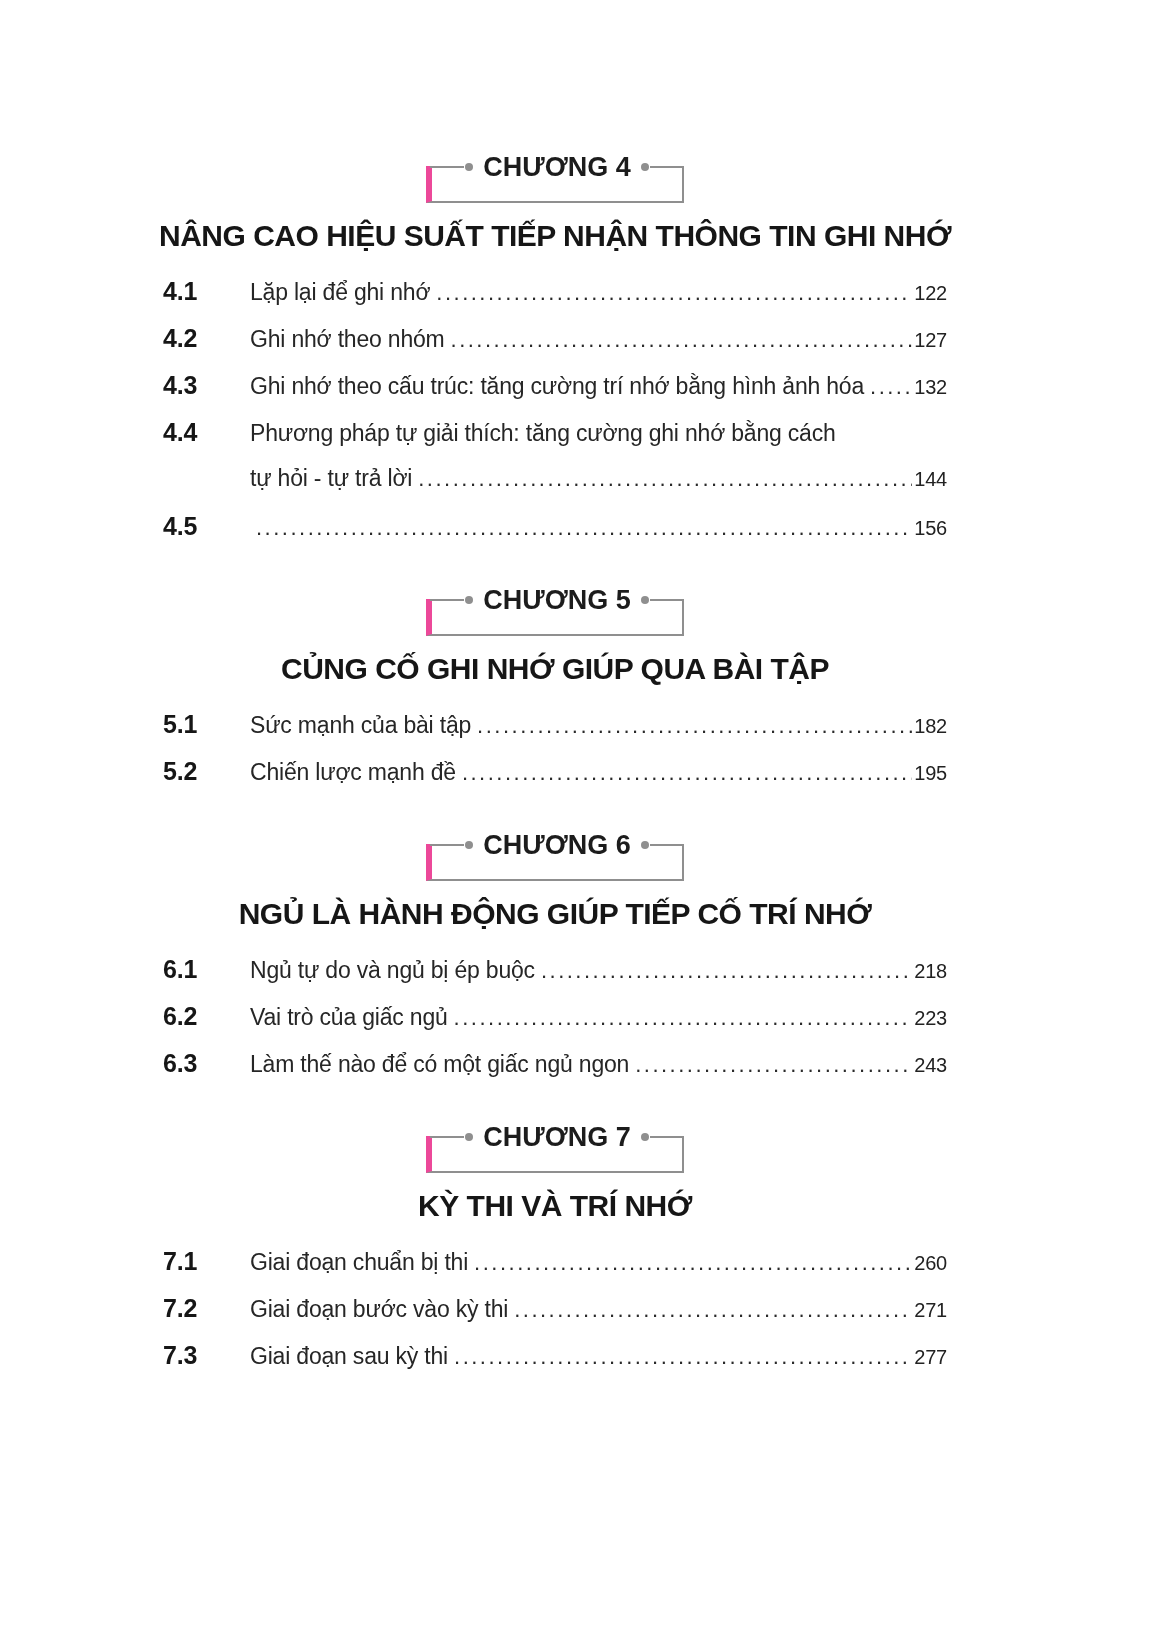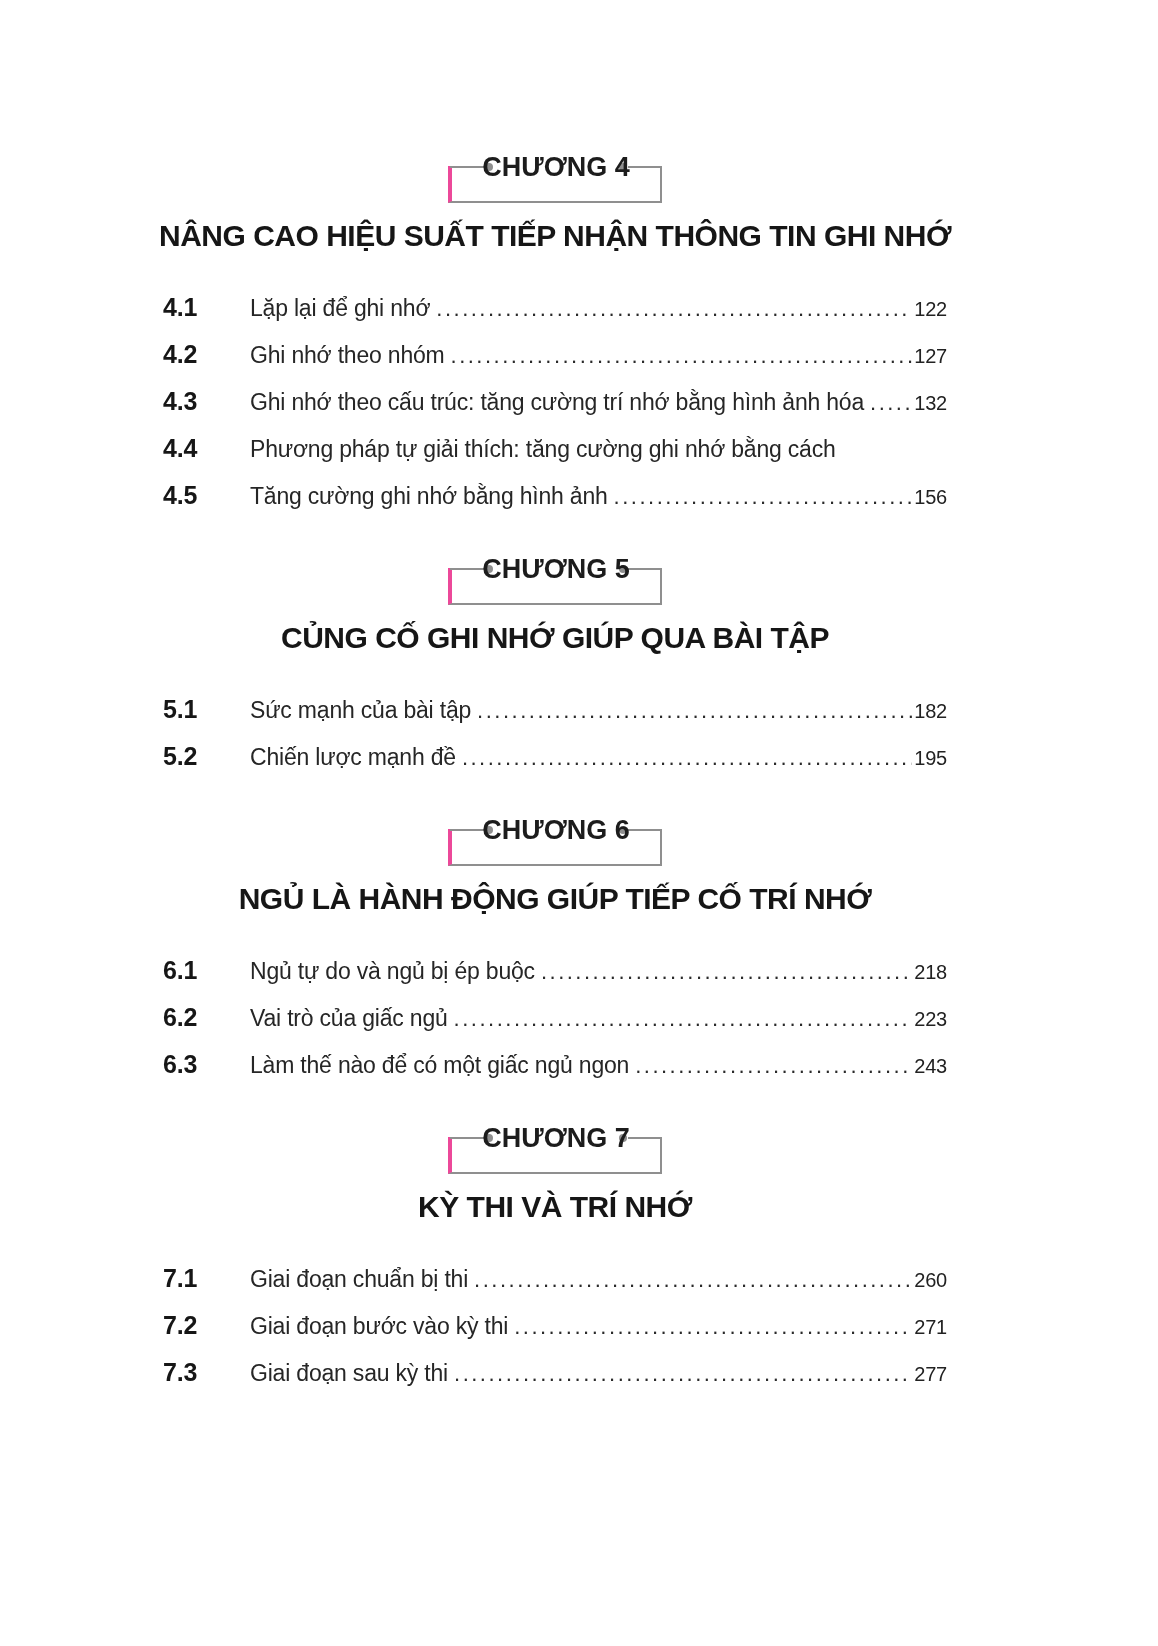--- a/index.html
+++ b/index.html
@@ -23,23 +23,24 @@
     margin-left: 163px;
   }
   .chapter + .chapter { margin-top: 40px; }
 
   
   .chapter-box {
     position: relative;
     width: 208px;
     height: 35px;
     margin: 0 auto;
-    border-left: 4px solid #ec4899;
+    border-left: 6px solid #ec4899;
     border-right: 2px solid #8f8f8f;
     border-bottom: 2px solid #8f8f8f;
+    padding-left: 42px;
   }
   .box-seg {
     position: absolute;
     top: 0;
     width: 34px;
     height: 2px;
     background: #8f8f8f;
   }
   .box-seg.seg-left  { left: -2px; }
   .box-seg.seg-right { right: -2px; }
@@ -69,21 +70,21 @@
   .chapter-title {
     margin: 16px -80px 0;
     text-align: center;
     font-size: 30px;
     font-weight: bold;
     letter-spacing: -0.5px;
     white-space: nowrap;
     color: #161616;
   }
 
-  .toc { margin-top: 40px; }
+  .toc { margin-top: 24px; }
   .toc-row {
     display: flex;
     align-items: baseline;
     height: 47px;
     font-size: 23px;
     letter-spacing: -0.2px;
     color: #262626;
   }
   .toc-num {
     flex: 0 0 87px;
@@ -146,22 +147,27 @@
           <span class="toc-num">4.3</span>
           <span class="toc-text">Ghi nhớ theo cấu trúc: tăng cường trí nhớ bằng hình ảnh hóa</span>
           <span class="toc-leader"></span>
           <span class="toc-page">132</span>
         </div>
         <div class="toc-row">
           <span class="toc-num">4.4</span>
           <span class="toc-text">Phương pháp tự giải thích: tăng cường ghi nhớ bằng cách</span>
         </div>
         <div class="toc-row">
+          <span class="toc-num"></span>
+          <span class="toc-text">tự hỏi - tự trả lời</span>
+          <span class="toc-leader"></span>
+          <span class="toc-page">144</span>
+        </div>
+        <div class="toc-row">
           <span class="toc-num">4.5</span>
-          <span class="toc-text">Tăng cường ghi nhớ bằng hình ảnh</span>
           <span class="toc-leader"></span>
           <span class="toc-page">156</span>
         </div>
       </div>
     </section>
 
     <section class="chapter">
       <div class="chapter-box">
         <span class="box-seg seg-left">
             <span class="box-dot"></span>

